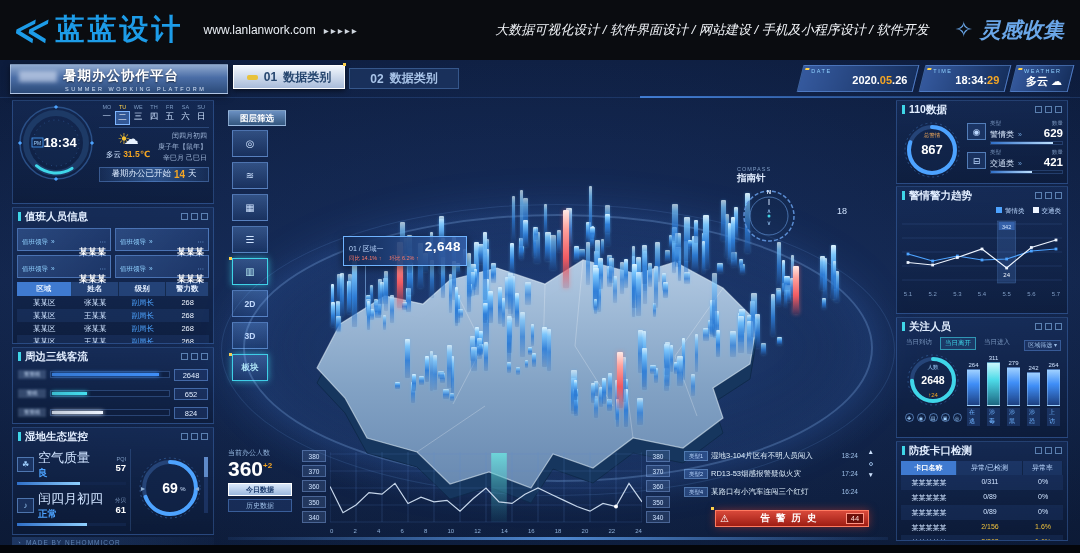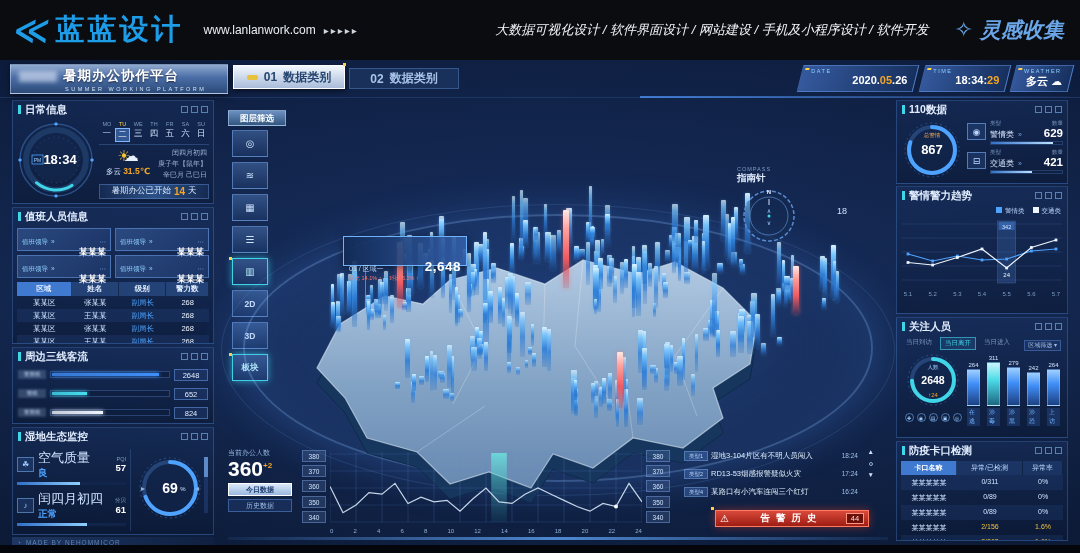--- a/index.html
+++ b/index.html
@@ -128,21 +128,21 @@
 
   
   .map{position:absolute;left:205px;top:36px;width:700px;height:414px;}
   .ring1{position:absolute;left:38px;top:118px;width:630px;height:268px;border-radius:50%;
     border:2px solid rgba(130,185,255,.32);box-shadow:0 0 45px rgba(70,130,230,.28), inset 0 0 70px rgba(70,130,230,.20);}
   .ring2{position:absolute;left:16px;top:108px;width:674px;height:292px;border-radius:50%;border:1px solid rgba(130,185,255,.14);}
   .mbar{position:absolute;border-radius:1px;background:linear-gradient(180deg,#e2f6ff 0%,#7cc8ff 18%,#2f7fd9 55%,rgba(30,90,170,.22) 100%);box-shadow:0 0 3px rgba(90,180,255,.4);}
   .mbar.red{background:linear-gradient(180deg,#ffe9e6 0%,#ffa09b 25%,#ef5a62 62%,rgba(190,60,80,.22) 100%);box-shadow:0 0 4px rgba(255,110,110,.55);}
   .tooltip{position:absolute;left:138px;top:140px;width:124px;height:30px;padding:2px 5px;
     background:linear-gradient(90deg,rgba(18,42,86,.94),rgba(52,96,170,.88));border:1px solid #6fb3ff;box-shadow:0 2px 8px rgba(0,0,0,.5);}
-  .tooltip .r1{display:flex;align-items:baseline;margin-top:20px;}
+  .tooltip .r1{display:flex;align-items:baseline;}
   .tooltip .nm{font-size:7px;color:#bcd8ff;}
   .tooltip .vv{margin-left:auto;font-size:13.5px;font-weight:bold;color:#fff;letter-spacing:.5px;}
   .tooltip .r2{display:flex;gap:8px;font-size:5.5px;color:#ff7a6a;margin-top:1px;}
   .tline{position:absolute;left:160px;top:170px;width:1px;height:42px;background:rgba(150,200,255,.55);}
   .compass{position:absolute;left:532px;top:70px;width:110px;}
   .compass .cl1{font-size:5.5px;color:#7f9cc4;letter-spacing:1px;}
   .compass .cl2{font-size:9.5px;color:#e2eeff;font-weight:bold;}
   .compass .cv{position:absolute;right:0;top:40px;font-size:9px;color:#cfe3ff;}
 
   
@@ -276,29 +276,20 @@
         </div>
     </div>
     <div class="seg" style="left:1013px;width:58px;">
       <div>
           <div class="lb">WEATHER</div>
       <div class="vl"><span>多云</span> <span>☁</span></div>
         </div>
     </div>
 
     <section class="panel" style="left:12px;top:40px;width:202px;height:104px;">
-      <div class="ph">
-          <span class="tick"></span>
-          <span class="lead">日常信息</span>
-          <span class="dots">
-            <i></i>
-            <i></i>
-            <i></i>
-          </span>
-        </div>
       <div class="daily-body">
         <div id="clock"><svg width="78" height="78">
               <circle cx="39" cy="39" r="36" fill="none" stroke="#2a4f86" stroke-width="1.5"></circle>
               <circle cx="39" cy="39" r="30" fill="none" stroke="#1d3a66" stroke-width="6"></circle>
               <circle cx="39" cy="39" r="30" fill="none" stroke="#3fd6e8" stroke-width="3" stroke-dasharray="38 150" stroke-linecap="round" transform="rotate(58 39 39)"></circle>
               <circle cx="39" cy="39" r="23" fill="rgba(20,42,80,.55)" stroke="#2a4f86" stroke-width="1" stroke-dasharray="1 4"></circle>
               <rect x="37.5" y="1.5" width="3" height="3" fill="#4da3ff" transform="rotate(45 39 3)"></rect>
               <rect x="37.5" y="73.5" width="3" height="3" fill="#4da3ff" transform="rotate(45 39 75)"></rect>
               <rect x="1.5" y="37.5" width="3" height="3" fill="#4da3ff" transform="rotate(45 3 39)"></rect>
               <rect x="73.5" y="37.5" width="3" height="3" fill="#4da3ff" transform="rotate(45 75 39)"></rect>

